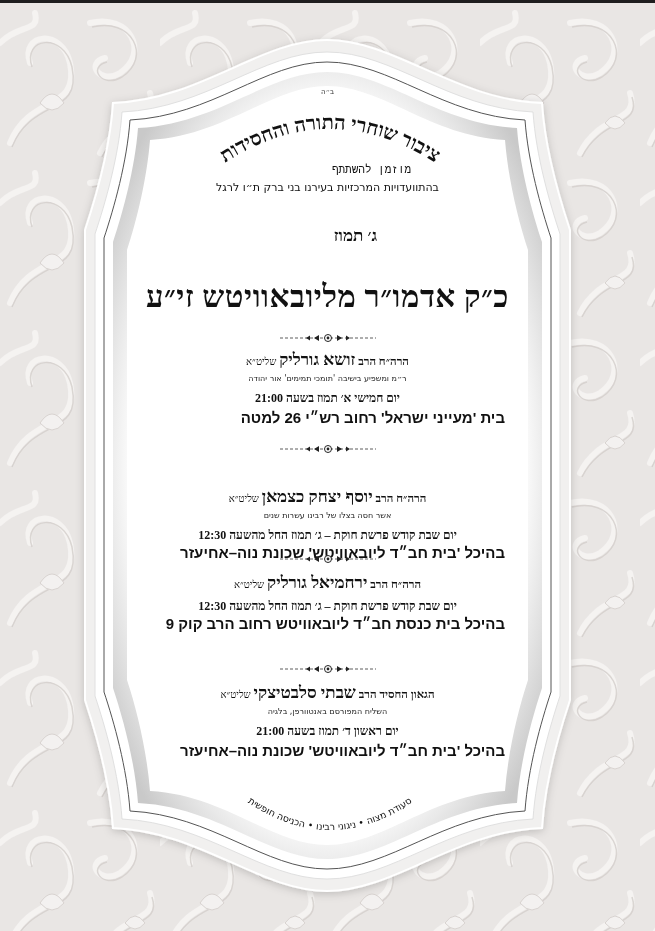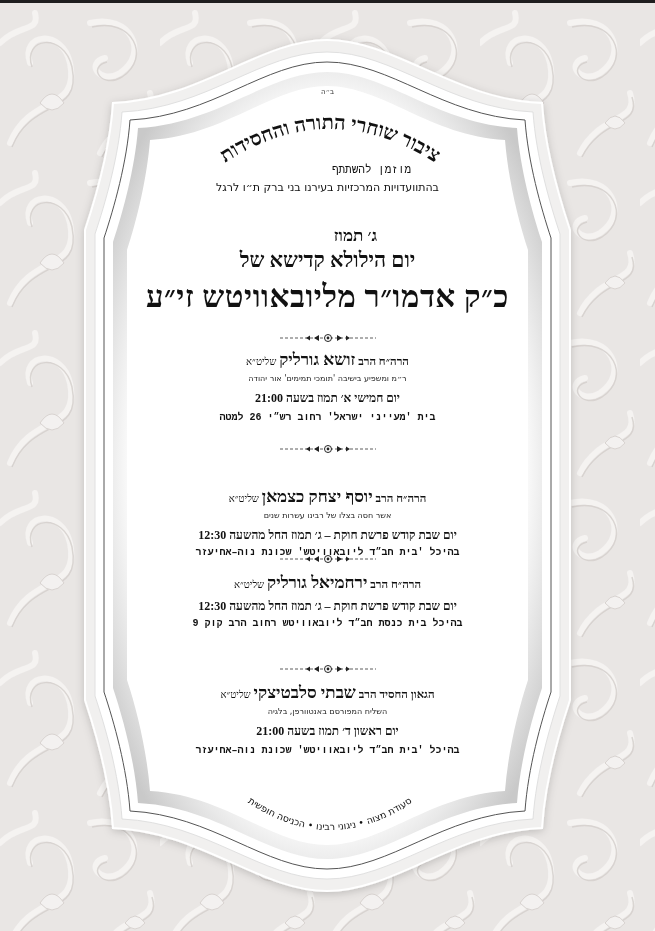--- a/index.html
+++ b/index.html
@@ -16,21 +16,21 @@
   .date{top:226px;font-size:17px;font-weight:bold;font-family:"Liberation Serif",serif;padding-left:28px;}
   .hillula{top:248px;font-size:21px;font-weight:bold;font-family:"Liberation Serif",serif;}
   .rebbe{top:279px;font-size:31px;font-weight:bold;font-family:"Liberation Serif",serif;letter-spacing:0.5px;}
   .divider{position:absolute;left:278px;width:100px;height:10px;}
   .spk{position:absolute;left:150px;width:355px;text-align:center;}
   .spk .name{font-size:11.5px;font-family:"Liberation Serif",serif;font-weight:bold;line-height:16px;}
   .spk .name .big{font-size:17px;}
   .spk .name .sm{font-size:10px;font-weight:normal;}
   .spk .role{font-size:8px;font-family:"DejaVu Sans",sans-serif;color:#222;line-height:13px;margin-top:2px;}
   .spk .when{font-size:12px;font-family:"Liberation Serif",serif;font-weight:bold;line-height:14px;margin-top:6px;}
-  .spk .where{font-size:10px;font-family:Liberation Mono, monospace;font-weight:bold;line-height:14px;margin-top:6px;}
+  .spk .where{font-size:15px;font-family:Liberation Sans, sans-serif;font-weight:bold;line-height:14px;margin-top:6px;text-align:right;}
   .spk .where.tight{margin-top:4px;}
   .arc-bot{position:absolute;left:215px;top:775px;width:230px;height:80px;}
 </style>
 </head>
 <body>
 
 <div class="topbar"></div>
 
 <svg class="bg" viewBox="0 0 655 928" preserveAspectRatio="none">
   <defs>
@@ -111,21 +111,20 @@
       </defs>
     <text font-family="Liberation Serif, serif" font-size="20" font-weight="bold" fill="#111" text-anchor="middle">
       <textPath href="#arcT" startOffset="50%" id="orgText">ציבור שוחרי התורה והחסידות</textPath>
     </text>
   </svg>
 
   <div class="abs invite">מוזמן להשתתף</div>
   <div class="abs invite2">בהתוועדויות המרכזיות בעירנו בני ברק ת״ו לרגל</div>
 
   <div class="abs date">ג׳ תמוז</div>
-  <div class="abs hillula">יום הילולא קדישא של</div>
   <div class="abs rebbe">כ״ק אדמו״ר מליובאוויטש זי״ע</div>
 
   <svg class="divider" style="top:333px" viewBox="0 0 100 10">
     <line x1="2" y1="5" x2="98" y2="5" stroke="#333" stroke-width="0.8" stroke-dasharray="3 2"></line>
     <circle cx="50" cy="5" r="3.5" fill="#fff" stroke="#222"></circle>
       <circle cx="50" cy="5" r="1.4" fill="#222"></circle>
     <path d="M36 5 l5 -3 v6z M64 5 l-5 -3 v6z M28 5 l4 -2.5 v5z M72 5 l-4 -2.5 v5z" fill="#222"></path>
   </svg>
 
   <div class="spk" style="top:352px">

